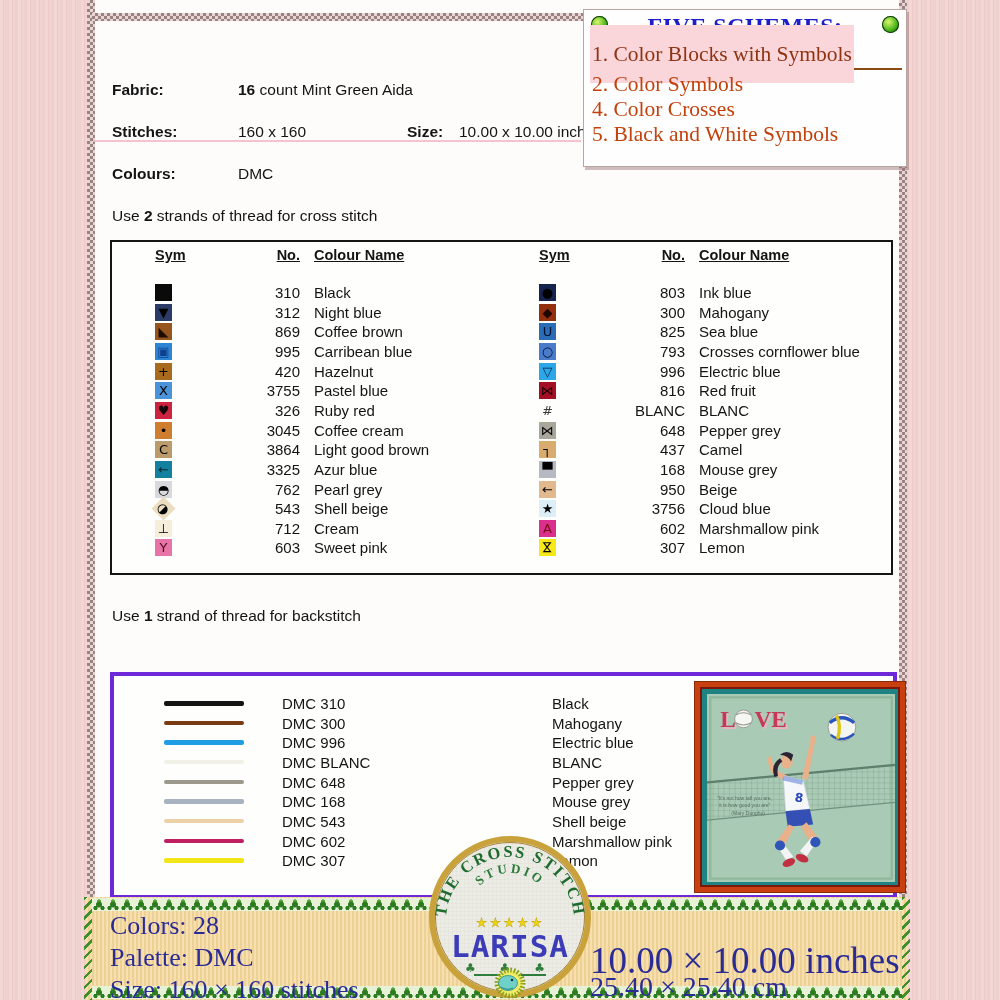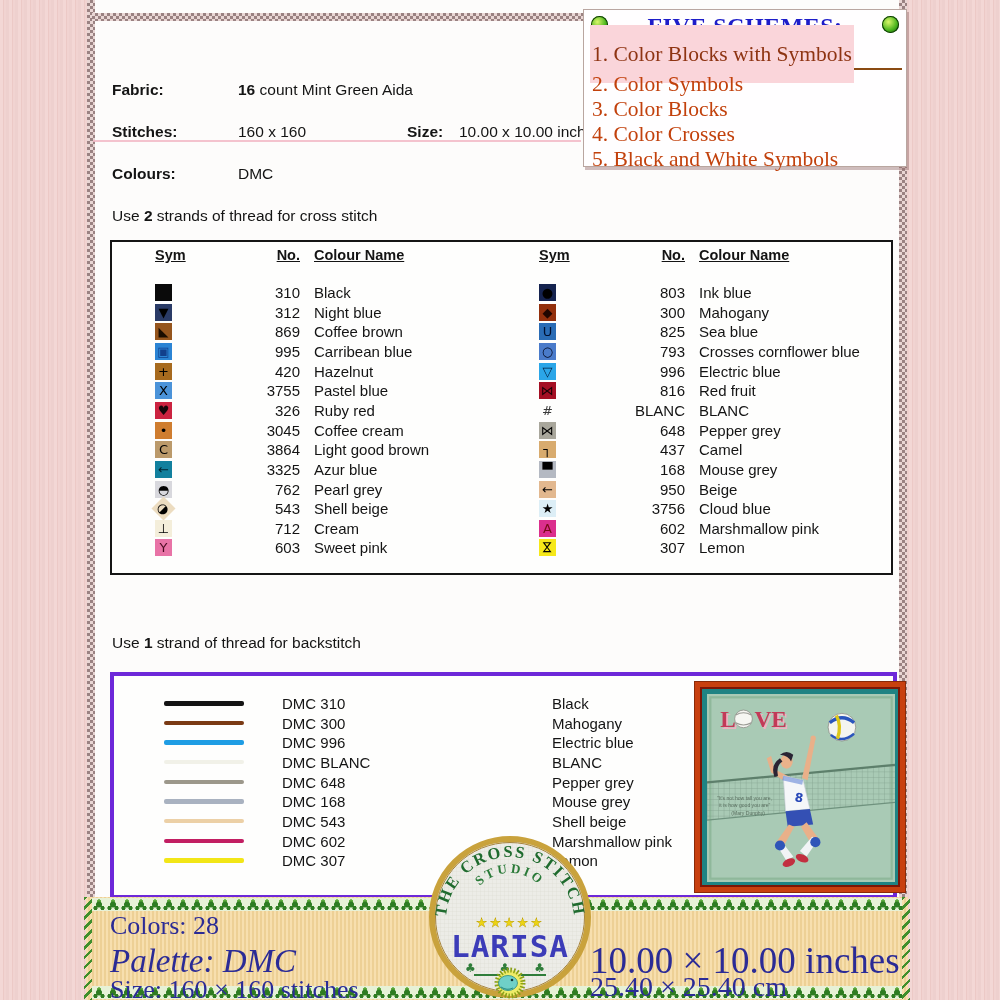--- a/index.html
+++ b/index.html
@@ -51,21 +51,21 @@
   .thead{position:absolute;top:5px;font-size:14.5px;font-weight:bold;color:#141414;text-decoration:underline;}
   .trow{position:absolute;left:0;width:100%;height:19px;}
   .sym{position:absolute;width:17px;height:17px;top:1px;display:flex;align-items:center;justify-content:center;
     font-family:"DejaVu Sans",sans-serif;font-size:13px;line-height:1;}
   .no{position:absolute;width:80px;text-align:right;font-size:15px;color:#141414;top:1px;}
   .nm{position:absolute;font-size:15px;color:#141414;top:1px;white-space:nowrap;}
   .cl .sym{left:43px;} .cl .no{left:108px;} .cl .nm{left:202px;}
   .cr .sym{left:427px;} .cr .no{left:493px;} .cr .nm{left:587px;}
 
   
-  #use1{left:112px;top:634px;z-index:4;white-space:nowrap;}
+  #use1{left:112px;top:607px;z-index:4;white-space:nowrap;}
   #btable{left:110px;top:672px;width:779px;height:219px;border:4px solid #6d28d9;background:rgba(255,255,255,.6);z-index:5;}
   .brow{position:absolute;left:0;width:100%;height:19px;}
   .bline{position:absolute;left:50px;top:7px;width:80px;height:4.5px;border-radius:2px;}
   .bcode{position:absolute;left:168px;top:1px;font-size:15px;color:#141414;white-space:nowrap;}
   .bname{position:absolute;left:438px;top:1px;font-size:15px;color:#141414;white-space:nowrap;}
 
   
   #preview{left:694px;top:681px;width:212px;height:212px;z-index:15;
     background:#c8400f;padding:0;box-sizing:border-box;border:1px solid #8a2a08;}
   #pv2{position:absolute;inset:5px;border:2px solid #7c1606;background:#1f8383;}
@@ -84,21 +84,21 @@
     radial-gradient(circle at 3.5px 10px,#2e7c21 1.8px,transparent 2.4px),
     radial-gradient(circle at 10.5px 10px,#2e7c21 1.8px,transparent 2.4px),
     radial-gradient(circle at 7px 3.2px,#5aa83a 1.6px,transparent 2.2px);
     background-size:14px 13px;}
   #orn-top{top:1px;} #orn-bot{bottom:1px;}
   .zig{position:absolute;top:0;bottom:0;width:8px;
     background:repeating-linear-gradient(135deg,#3f8f2c 0 2.5px,rgba(0,0,0,0) 2.5px 7px);}
   #zig-l{left:-2px;} #zig-r{right:-2px;}
   .bar-txt{position:absolute;color:#2b2b96;white-space:nowrap;}
   #f-colors{left:24px;top:14px;font-size:26px;}
-  #f-palette{left:24px;top:46px;font-size:33px;font-style:italic;}
+  #f-palette{left:24px;top:46px;font-size:26px;}
   #f-size{left:24px;top:78px;font-size:26px;}
   #f-title{left:504px;top:16px;font-size:21.5px;}
   #f-inch{left:504px;top:42px;font-size:37px;}
   #f-cm{left:504px;top:74px;font-size:28px;}
 </style>
 </head>
 <body>
 
 <div id="paper" class="abs"></div>
 <div id="chk-left" class="abs checker"></div>
@@ -126,21 +126,20 @@
   <span>Use </span><b>2</b><span> strands of thread for cross stitch</span>
 </div>
 
 <div id="schemes" class="abs">
   <span id="orb-l" class="orb"></span>
   <span id="orb-r" class="orb"></span>
   <div class="title">FIVE SCHEMES:</div>
   <div id="scheme-items">
       <div class="s-item hl"><span class="txt">1. Color Blocks with Symbols</span></div>
       <div class="s-item"><span class="txt">2. Color Symbols</span></div>
-      <div class="s-item"><span class="txt">3. Color Blocks</span></div>
       <div class="s-item"><span class="txt">4. Color Crosses</span></div>
       <div class="s-item"><span class="txt">5. Black and White Symbols</span></div>
     </div>
 </div>
 
 <div id="ctable" class="abs">
   <span class="thead" style="left:43px;">Sym</span>
   <span class="thead" style="left:108px;width:80px;text-align:right;">No.</span>
   <span class="thead" style="left:202px;">Colour Name</span>
   <span class="thead" style="left:427px;">Sym</span>

